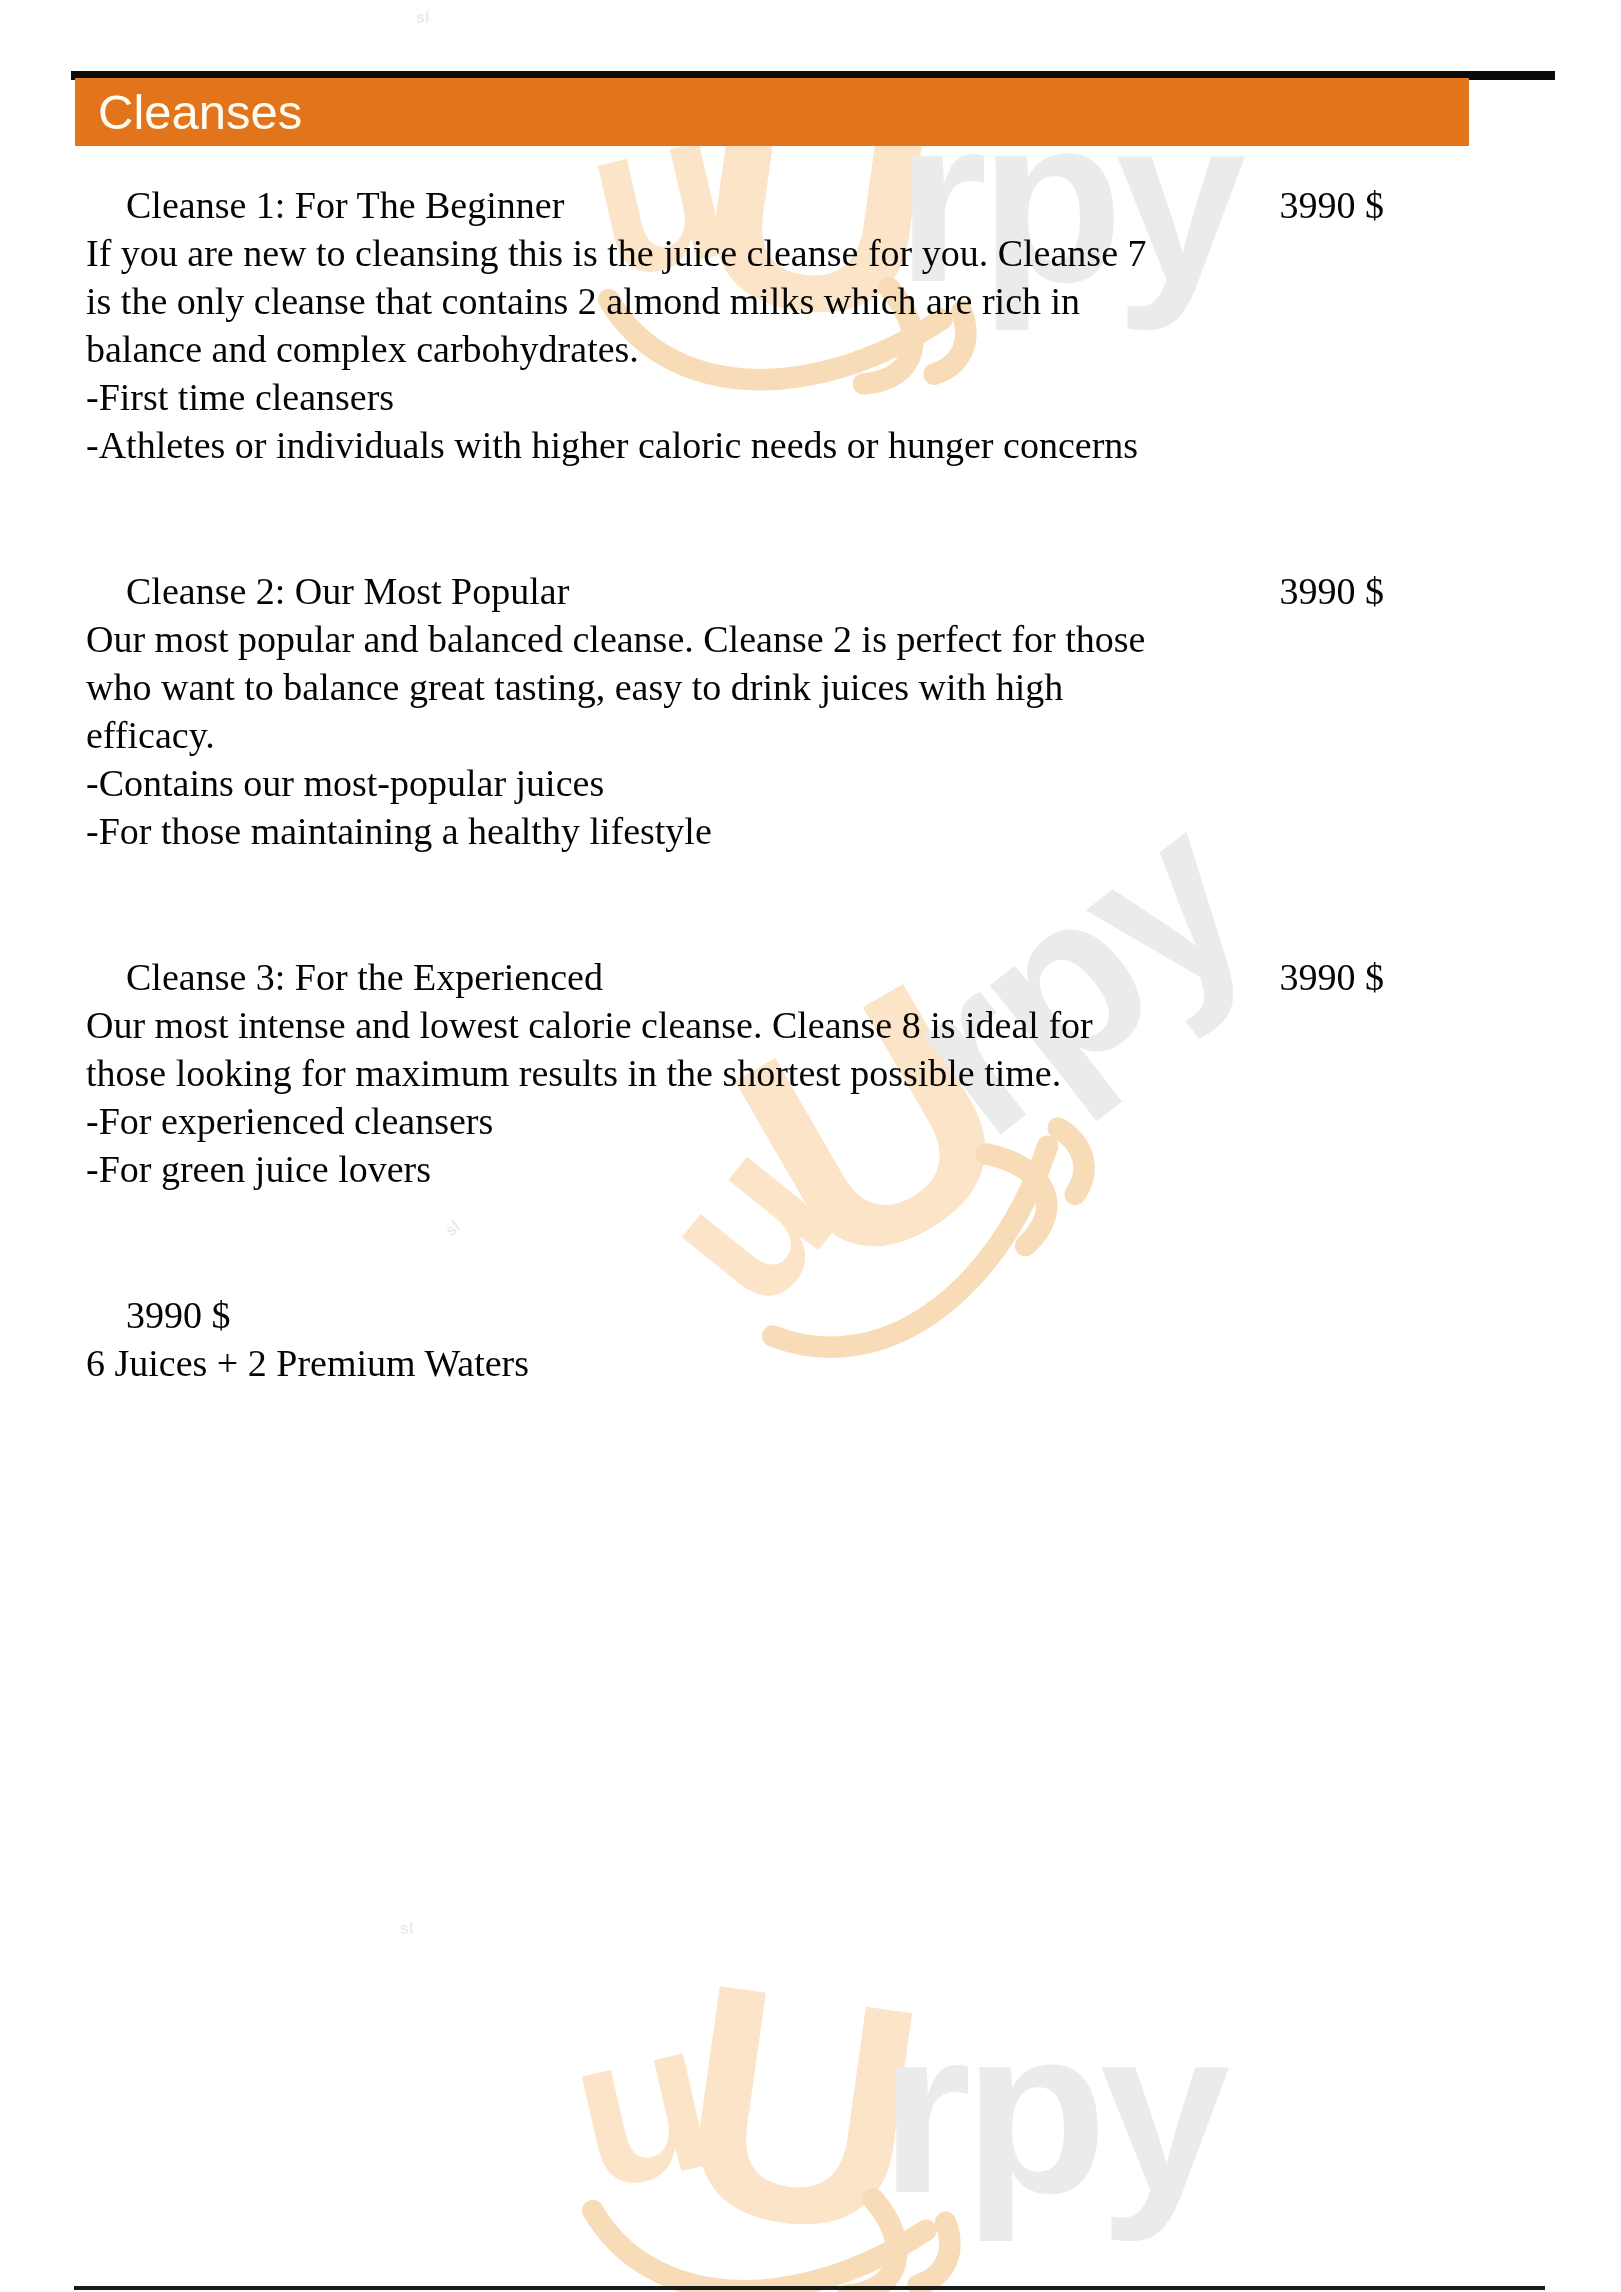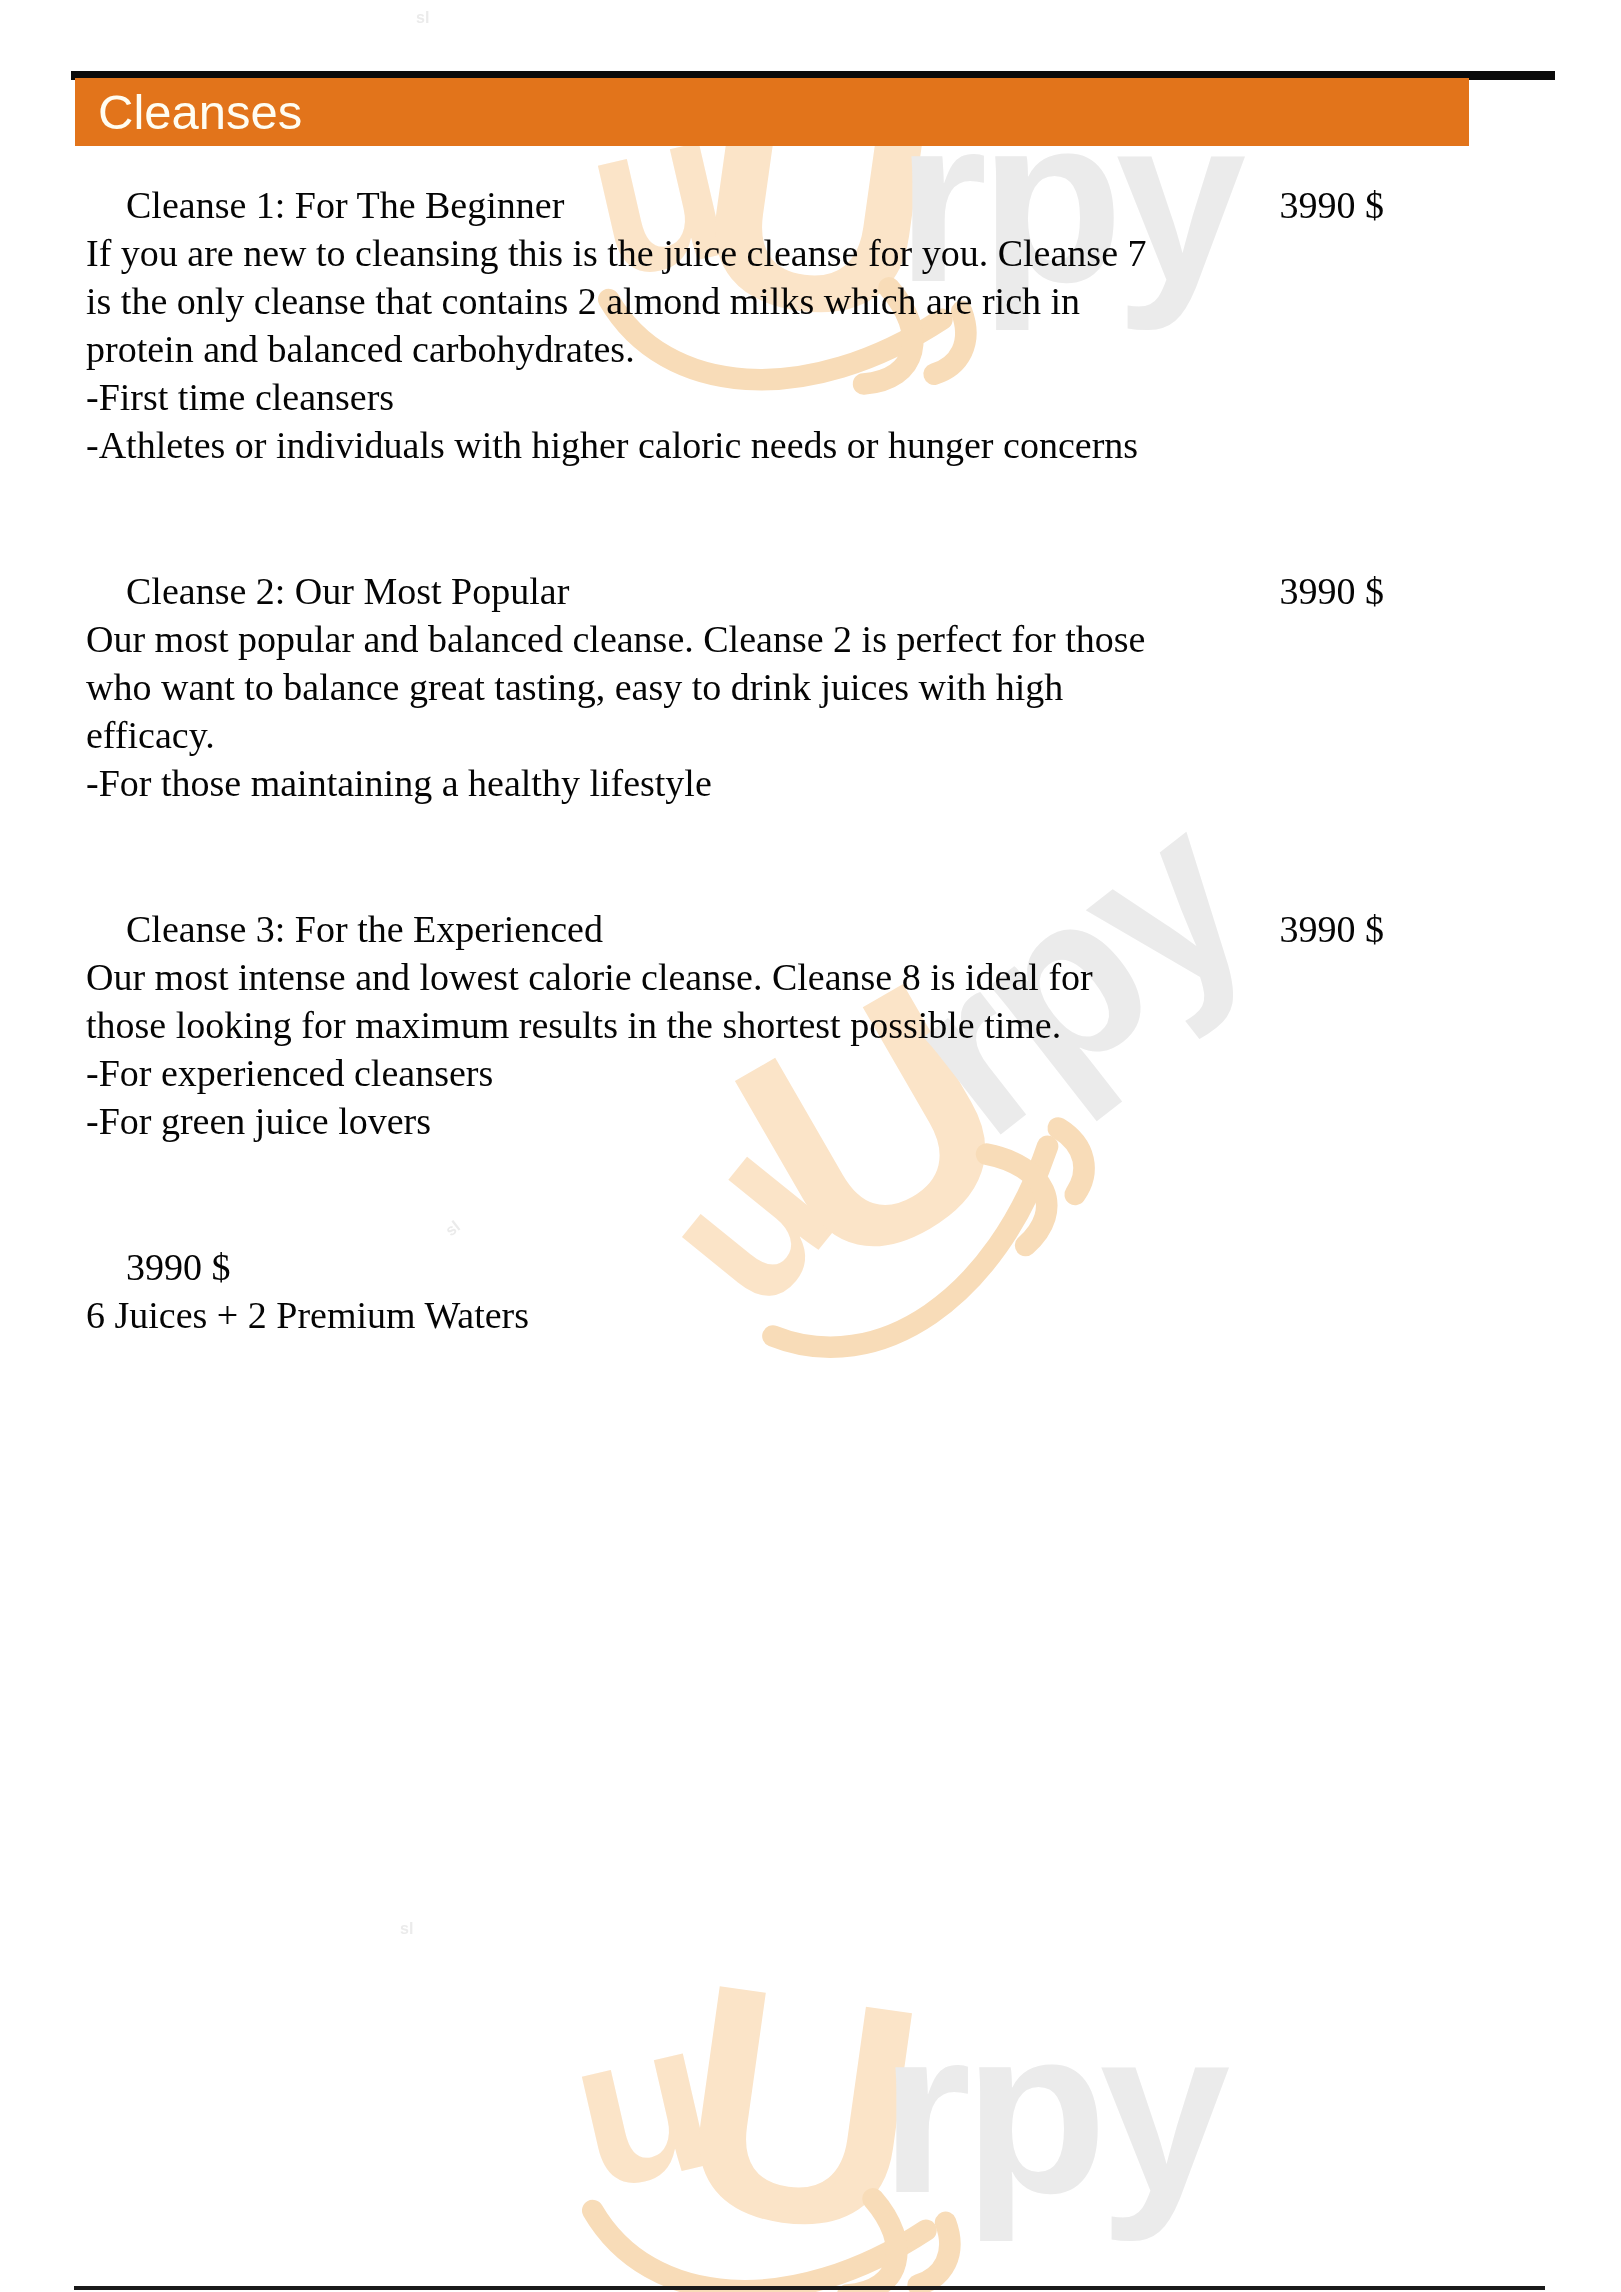--- a/index.html
+++ b/index.html
@@ -111,33 +111,34 @@
 
   <div class="content">
 
     <section class="item">
       <div class="row">
         <span>Cleanse 1: For The Beginner</span>
         <span>3990 $</span>
       </div>
       <div class="line">If you are new to cleansing this is the juice cleanse for you. Cleanse 7</div>
       <div class="line">is the only cleanse that contains 2 almond milks which are rich in</div>
-      <div class="line">protein and balanced carbohydrates.</div>
+      <div class="line">balance and complex carbohydrates.</div>
       <div class="line">-First time cleansers</div>
       <div class="line">-Athletes or individuals with higher caloric needs or hunger concerns</div>
     </section>
 
     <section class="item">
       <div class="row">
         <span>Cleanse 2: Our Most Popular</span>
         <span>3990 $</span>
       </div>
       <div class="line">Our most popular and balanced cleanse. Cleanse 2 is perfect for those</div>
       <div class="line">who want to balance great tasting, easy to drink juices with high</div>
       <div class="line">efficacy.</div>
+      <div class="line">-Contains our most-popular juices</div>
       <div class="line">-For those maintaining a healthy lifestyle</div>
     </section>
 
     <section class="item">
       <div class="row">
         <span>Cleanse 3: For the Experienced</span>
         <span>3990 $</span>
       </div>
       <div class="line">Our most intense and lowest calorie cleanse. Cleanse 8 is ideal for</div>
       <div class="line">those looking for maximum results in the shortest possible time.</div>

